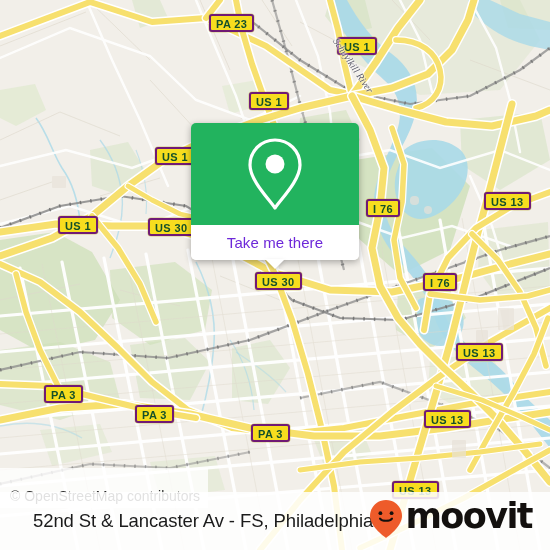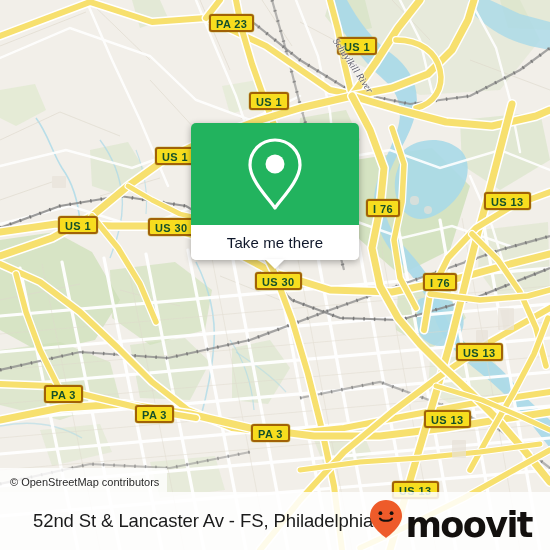--- a/index.html
+++ b/index.html
@@ -12,21 +12,21 @@
   #stage { position:absolute; inset:0; width:550px; height:550px; overflow:hidden; }
 
   
   #map { position:absolute; left:0; top:0; width:550px; height:550px; }
   #map svg { display:block; }
 
   
   .shield{
     position:absolute;
     background:#f7dd1e;
-    border:2px solid #a16207;
+    border:2px solid #701a75;
     border-radius:3px;
     color:#14502a;
     font-weight:bold;
     font-size:11px;
     letter-spacing:.4px;
     line-height:14px;
     height:18px;
     padding:1px 5px 0 5px;
     white-space:nowrap;
     font-family:"Liberation Sans", sans-serif;
@@ -62,41 +62,41 @@
     display:flex; align-items:center; justify-content:center;
   }
   #popup-green svg{ display:block; }
   #popup-action{
     background:#ffffff;
     height:35px;
     border-radius:0 0 5px 5px;
     display:flex; align-items:center; justify-content:center;
   }
   #popup-action span{
-    color:#0f172a;
+    color:#6d28d9;
     font-size:15px;
     letter-spacing:.1px;
   }
   #popup-tail{
     position:absolute;
     left:50%; bottom:-9px; margin-left:-10px;
     width:0;height:0;
     border-left:10px solid transparent;
     border-right:10px solid transparent;
     border-top:10px solid #ffffff;
     filter:drop-shadow(0 2px 2px rgba(0,0,0,.18));
   }
 
   
   #attribution{
     position:absolute;
     left:0; top:468px;
     background:rgba(255,255,255,.78);
-    padding:8px 8px 4px 10px;
-    font-size:11px;
+    padding:20px 8px 4px 10px;
+    font-size:14px;
     color:#2b2b2b;
     white-space:nowrap;
     z-index:30;
   }
 
   
   #footer{
     position:absolute;
     left:0; top:492px; width:550px; height:58px;
     background:rgba(255,255,255,.86);
@@ -106,21 +106,21 @@
   #footer-title{
     margin-left:33px;
     font-size:18.5px;
     color:#1b1b1b;
     letter-spacing:-.1px;
     white-space:nowrap;
   }
   #moovit-logo{
     position:absolute; right:18px; top:50%;
     transform:translateY(-50%);
-    display:flex; align-items:flex-end; gap:2px;
+    display:flex; align-items:flex-start; gap:2px;
   }
   #moovit-word{
     font-size:35px;
     font-weight:bold;
     color:#13100e;
     letter-spacing:-1.6px;
     line-height:1;
     font-family:"DejaVu Sans", sans-serif;
   }
 </style>

